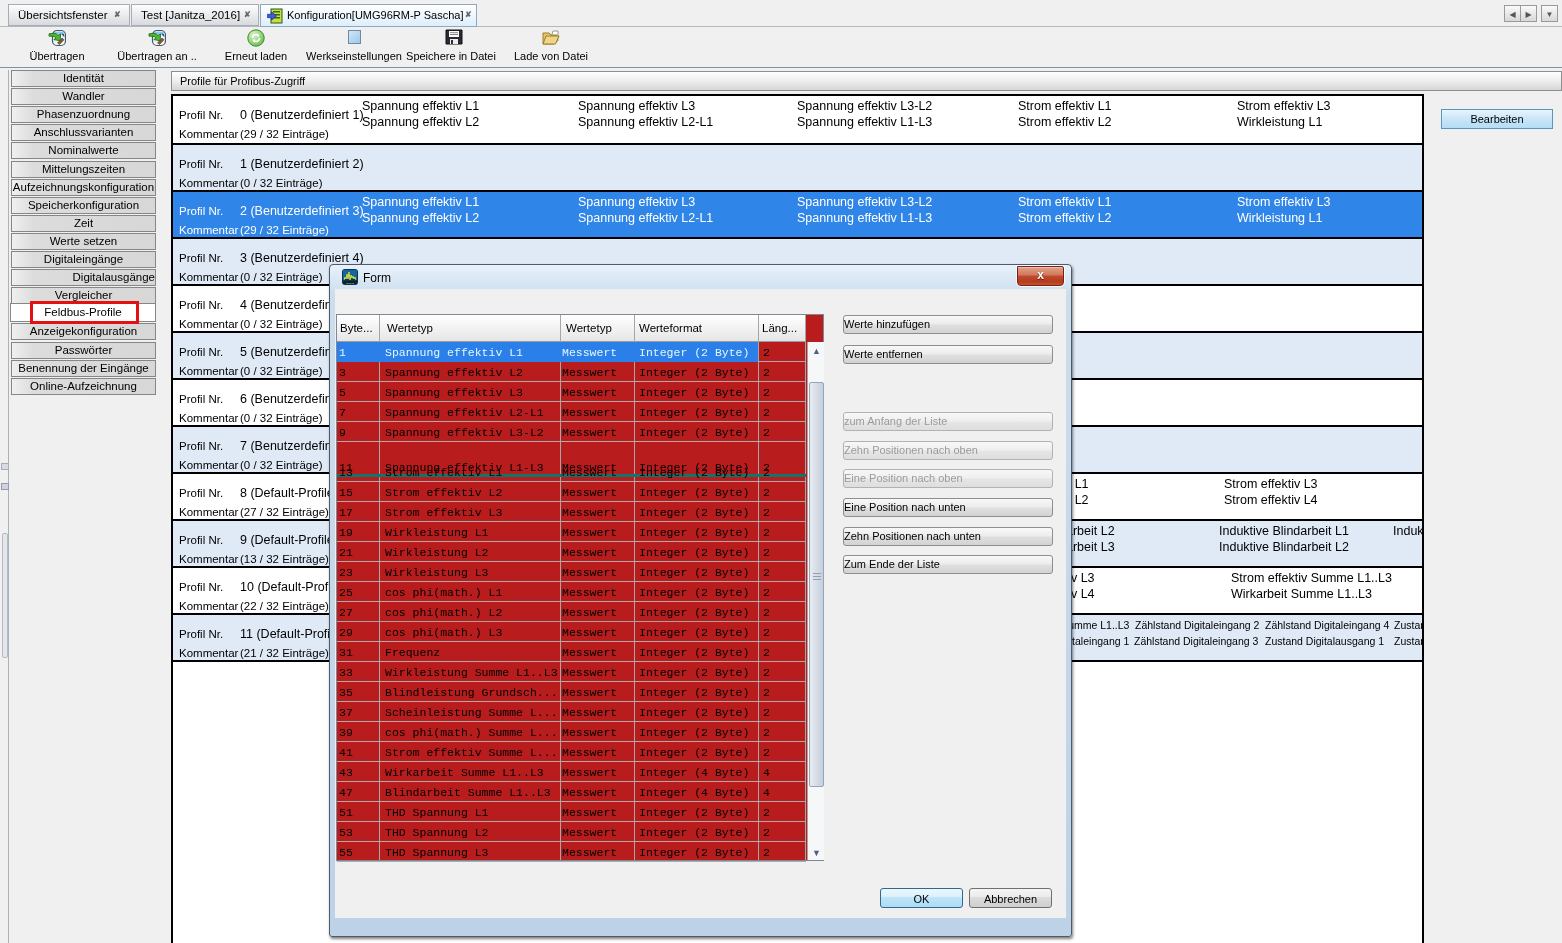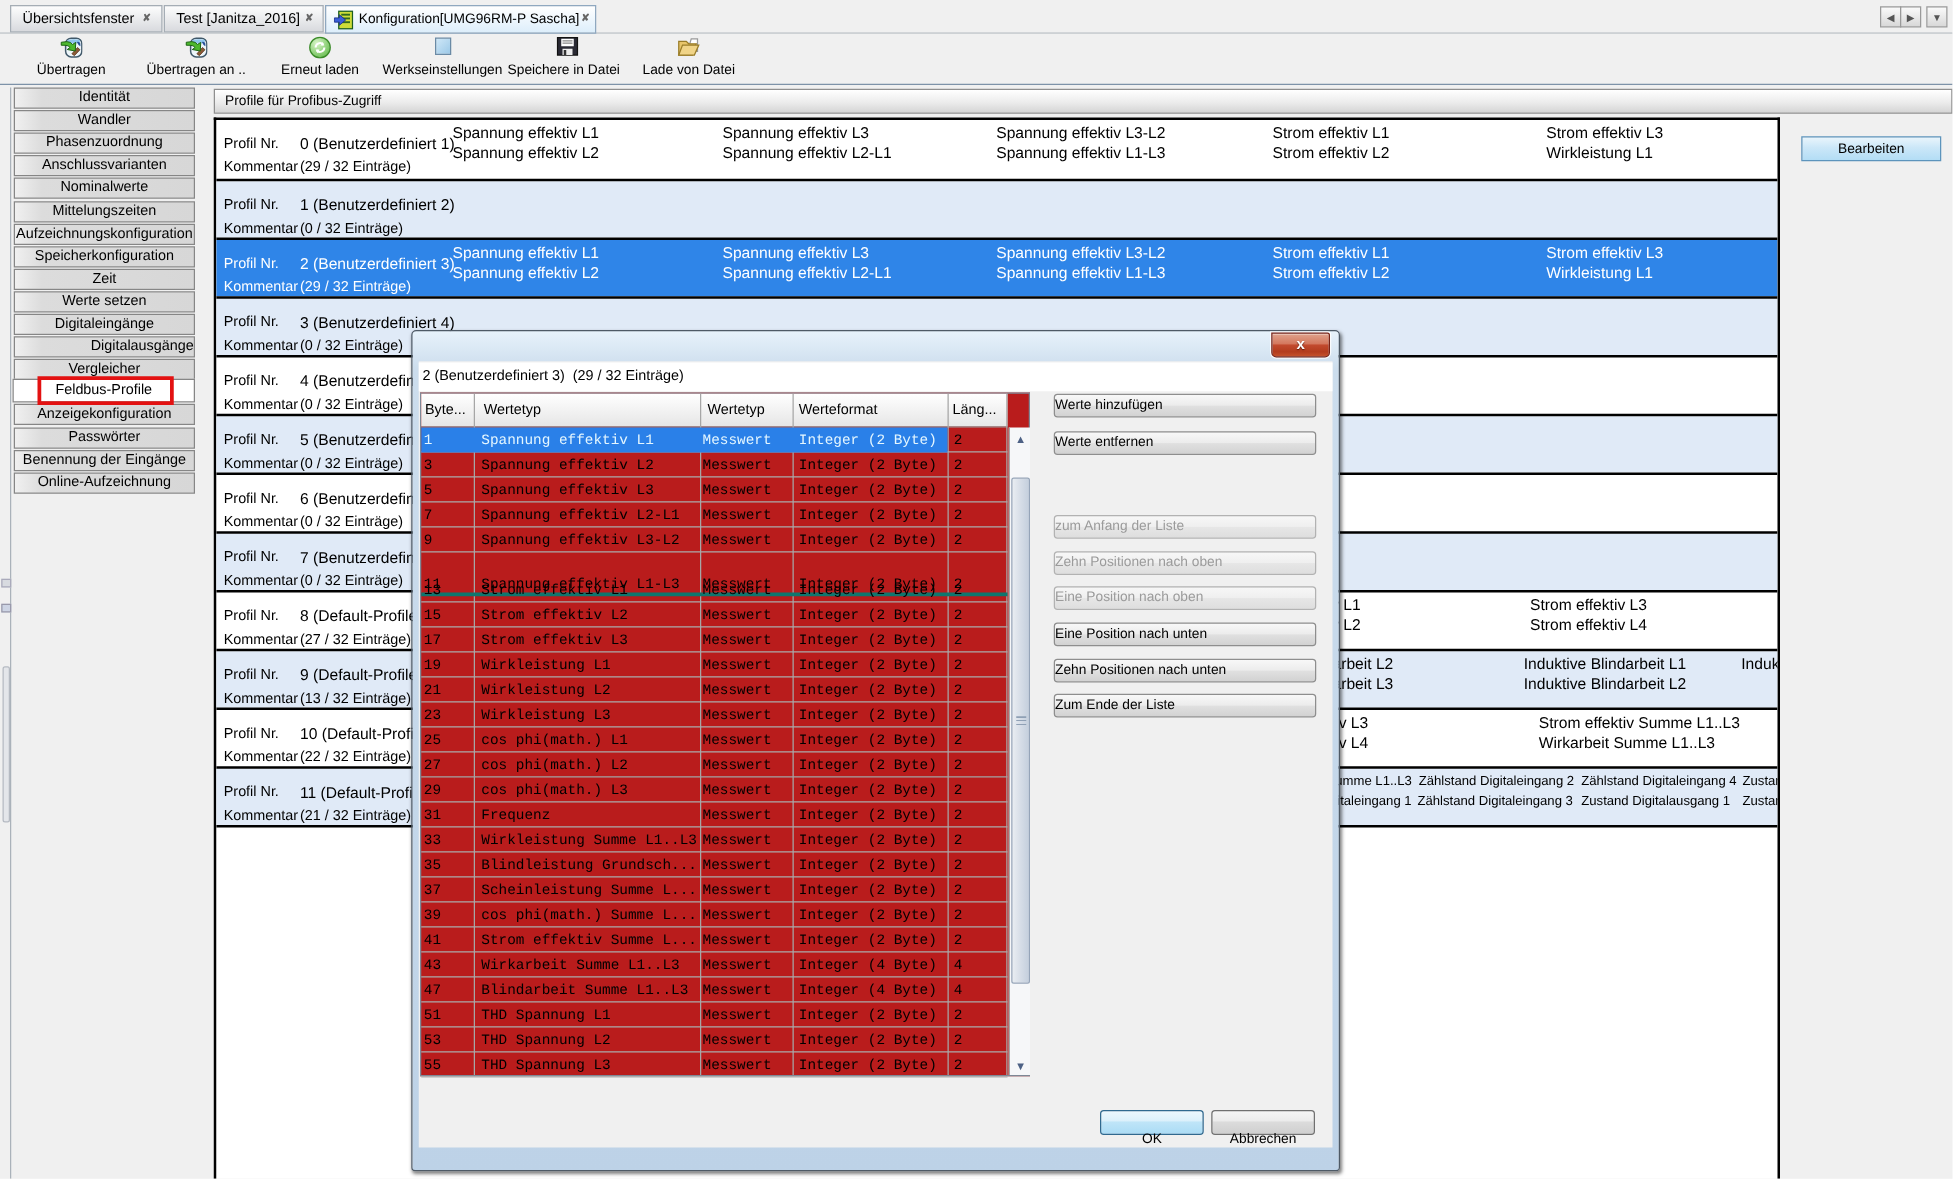--- a/index.html
+++ b/index.html
@@ -62,21 +62,21 @@
 .trow.tsel span{color:#e4f6ff;}
 .trow.tsel .c4{color:#000;}
 
 #vsb{position:absolute;left:470px;top:27px;width:17px;height:518px;background:#f6f7f9;border-left:1px solid #a6a6a6;}
 .sbarrow{position:absolute;left:1px;width:15px;height:16px;color:#4d6185;font-size:9px;text-align:center;padding-top:4px;}
 #vsbthumb{position:absolute;left:1px;top:40px;width:15px;height:405px;background:linear-gradient(90deg,#e9edf2,#d6dde7 50%,#c4cfdd);border:1px solid #95a4b8;border-radius:2px;}
 #vsbgrip{position:absolute;left:3px;top:190px;width:8px;height:7px;background:repeating-linear-gradient(#8fa0b5 0,#8fa0b5 1px,transparent 1px,transparent 3px);}
 
 .dbtn{position:absolute;left:508px;width:210px;height:19px;background:linear-gradient(#f8f8f8,#ececec 48%,#e0e0e0 52%,#d2d2d2);border:1px solid #8e8e8e;border-radius:3px;font-size:11px;padding-top:2px;}
 .dbtn.dis{border:1px solid #b2b2b2;color:#9b9b9b;background:linear-gradient(#f7f7f7,#efefef 48%,#e6e6e6 52%,#dedede);}
-.okbtn{position:absolute;top:599px;width:83px;height:20px;border-radius:3px;font-size:11px;text-align:center;padding-top:16px;}
+.okbtn{position:absolute;top:599px;width:83px;height:20px;border-radius:3px;font-size:11px;text-align:center;padding-top:4px;}
 #btnok{left:545px;background:linear-gradient(#ecf7fd,#dbf0fb 45%,#c0e5f8 46%,#abdcf5);border:1px solid #30698f;}
 #btnabbr{left:634px;background:linear-gradient(#f5f5f5,#ebebeb 45%,#dcdcdc 46%,#cfcfcf);border:1px solid #707070;}
 
 .navb{position:absolute;top:5px;width:17px;height:17px;background:linear-gradient(#fafafa,#d8d8d8);border:1px solid #9a9a9a;color:#555;font-size:8px;text-align:center;padding-top:4px;}
 
 #ledge{position:absolute;left:8px;top:70px;width:1px;height:873px;background:#aab2ba;}
 </style></head>
 <body>
 
 <div id="tabbar">
@@ -307,25 +307,32 @@
     <div class="rbord" style="top:329px;"></div>
     <div class="rbord" style="top:376px;"></div>
     <div class="rbord" style="top:423px;"></div>
     <div class="rbord" style="top:470px;"></div>
     <div class="rbord" style="top:517px;"></div>
     <div class="rbord" style="top:564px;"></div>
   </div>
 <div id="bearb">Bearbeiten</div>
 
 <div id="dlg">
+  <div id="dlgtitle">
+    <svg class="abs" style="left:12px;top:4px;" width="16" height="16" viewBox="0 0 16 16">
+        <rect width="16" height="16" rx="3" fill="#0d3550"></rect>
+        <rect x="1" y="1" width="14" height="9" fill="#1565a0"></rect>
+        <path d="M2 11 L3 8 L4 10 L5 5 L6 10 L7 3 L8 11 L9 6 L10 9 L11 7 L12 10 L13 8 L14 11" stroke="#cddc39" stroke-width="1" fill="none"></path>
+        <rect x="1" y="12" width="14" height="3" fill="#08223a"></rect>
+        <text x="8" y="14.5" font-size="2.5" fill="#ffd54f" text-anchor="middle">GridVis</text>
+      </svg>
+    <span class="txt">Form</span>
+  </div>
   <div id="dlgclose">x</div>
   <div id="dlgbody">
-    <div id="dlglabel">
-        <span>2 (Benutzerdefiniert 3)&nbsp;&nbsp;(29 / 32 Einträge)</span>
-      </div>
     <div id="vtab">
       <div id="vth">
         <div style="left:3px;">Byte...</div>
         <div style="left:50px;">Wertetyp</div>
         <div style="left:229px;">Wertetyp</div>
         <div style="left:302px;">Werteformat</div>
         <div style="left:425px;">Läng...</div>
       </div>
       <div class="vline" style="left:42px;"></div>
       <div class="vline" style="left:223px;"></div>

